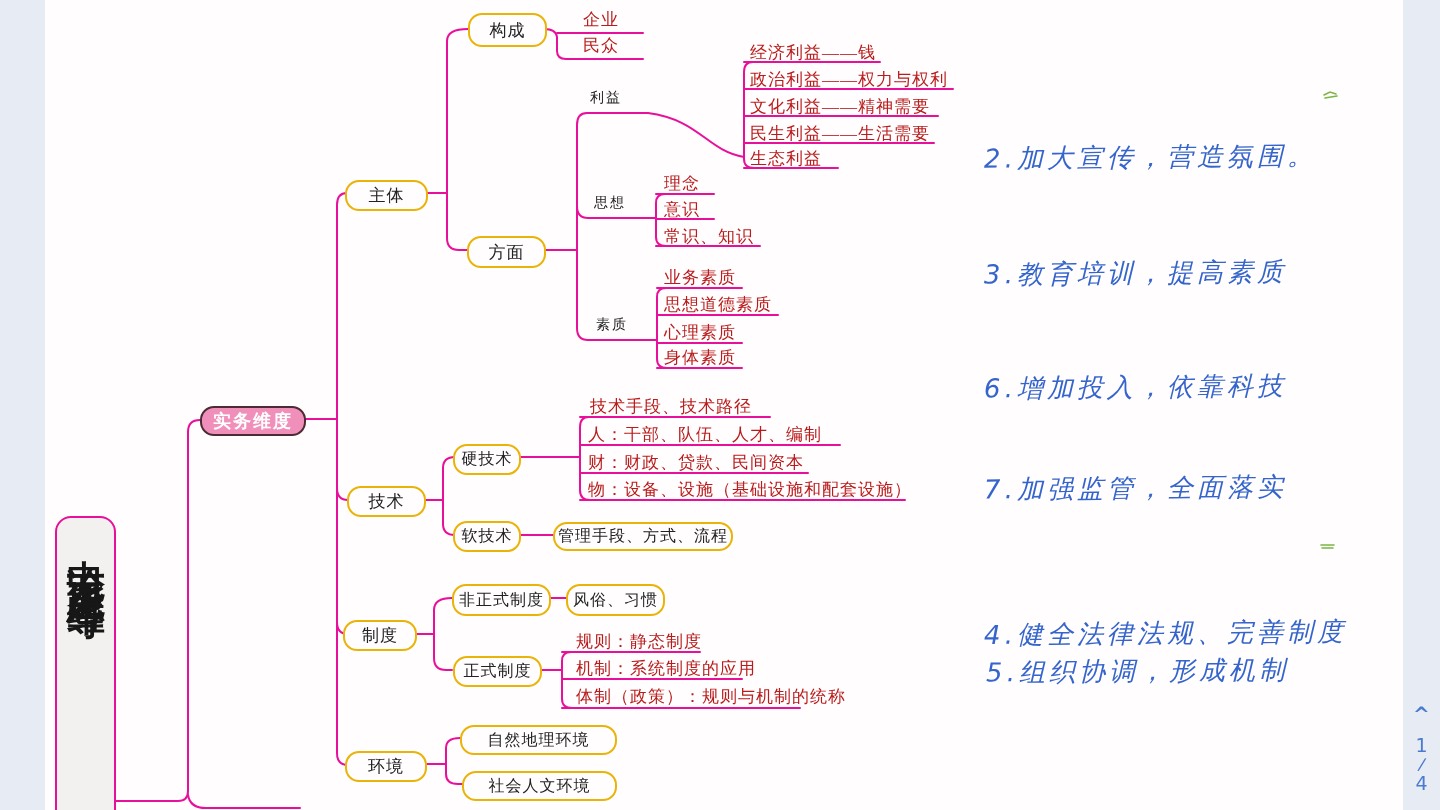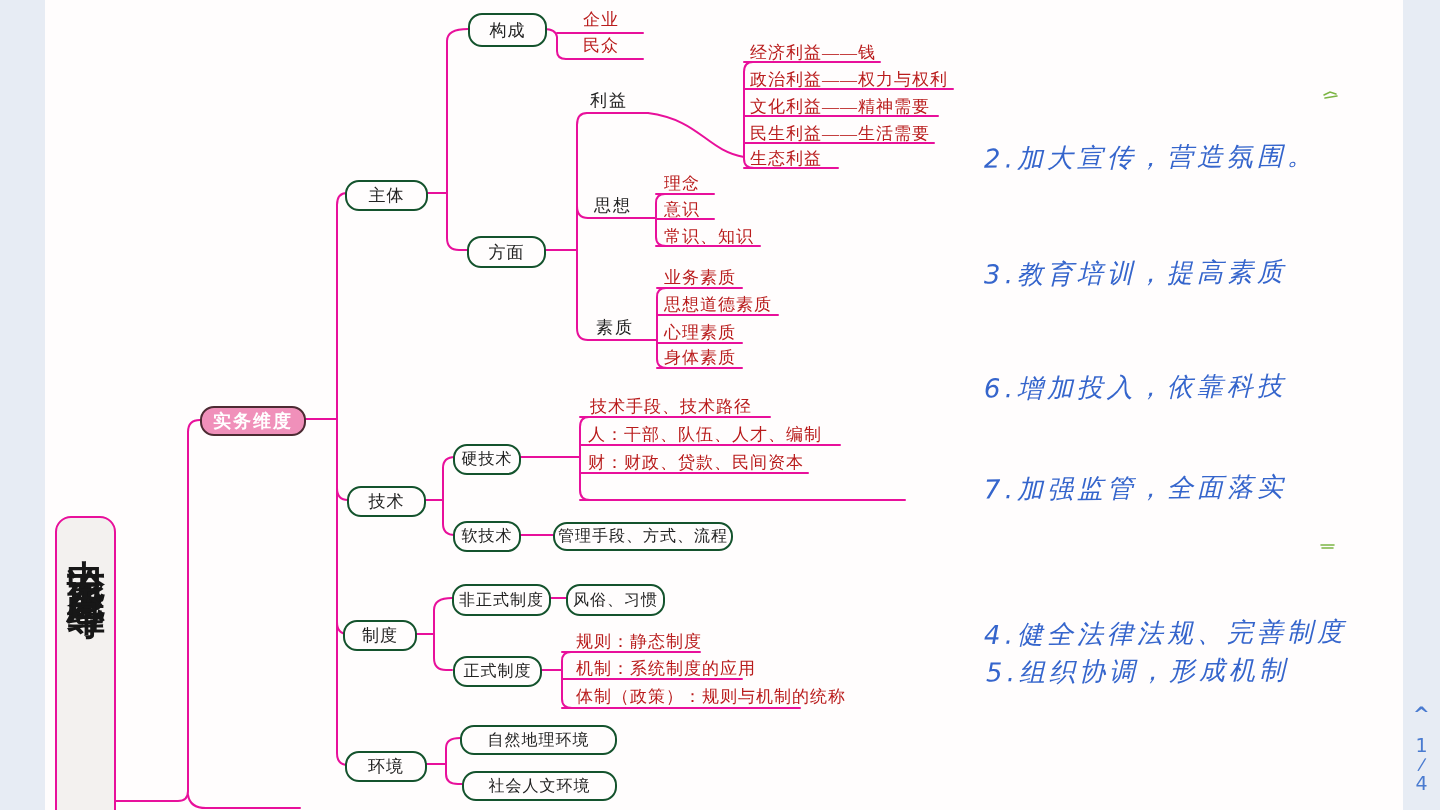--- a/index.html
+++ b/index.html
@@ -4,25 +4,25 @@
 <style>
   html,body{margin:0;padding:0;}
   .screen{position:relative;width:1440px;height:810px;background:#fffdfd;overflow:hidden;
           font-family:"Liberation Serif",serif;}
   .gutter{position:absolute;top:0;height:810px;background:#e7ecf4;}
   .gutter.left{left:0;width:45px;}
   .gutter.right{left:1403px;width:37px;}
   svg.wires{position:absolute;left:0;top:0;}
   svg.wires path{fill:none;stroke:#e8109b;stroke-width:2;stroke-linecap:round;}
   svg.wires path.green{stroke:#7cb544;stroke-width:1.6;}
-  .node{position:absolute;background:#fffdfd;border:2px solid #14532d;border-radius:14px;
+  .node{position:absolute;background:#fffdfd;border:2px solid #eab308;border-radius:14px;
         display:flex;align-items:center;justify-content:center;font-size:17px;color:#222;
         white-space:nowrap;letter-spacing:1px;}
   .node.small{font-size:16px;}
-  .plain{position:absolute;font-size:17px;color:#222;white-space:nowrap;letter-spacing:2px;}
+  .plain{position:absolute;font-size:14px;color:#222;white-space:nowrap;letter-spacing:2px;}
   .ui{position:absolute;font-size:17px;color:#b91c1c;white-space:nowrap;letter-spacing:1px;}
   .rootbox{position:absolute;left:55px;top:516px;width:57px;height:330px;background:#f3f1ef;
            border:2px solid #e8109b;border-radius:16px;display:flex;justify-content:center;
            overflow:hidden;}
   .rootbox .vtext{writing-mode:vertical-rl;text-orientation:upright;font-size:38px;
            font-weight:700;color:#171717;letter-spacing:7px;padding-top:12px;}
   .dim{position:absolute;left:200px;top:406px;width:102px;height:26px;background:#f090ba;
        border:2px solid #4d2b33;border-radius:14px;color:#fff;font-weight:700;font-size:18px;
        display:flex;align-items:center;justify-content:center;letter-spacing:2px;}
   .hand{position:absolute;font-family:"DejaVu Sans",sans-serif;font-style:italic;
@@ -145,20 +145,21 @@
   <div class="plain" style="left:596px;top:316px;">素质</div>
   <div class="ui" style="left:664px;top:266px;">业务素质</div>
   <div class="ui" style="left:664px;top:293px;">思想道德素质</div>
   <div class="ui" style="left:664px;top:321px;">心理素质</div>
   <div class="ui" style="left:664px;top:346px;">身体素质</div>
 
   <div class="node small" style="left:453px;top:444px;width:64px;height:27px;">硬技术</div>
   <div class="ui" style="left:590px;top:395px;">技术手段、技术路径</div>
   <div class="ui" style="left:588px;top:451px;">财：财政、贷款、民间资本</div>
   <div class="ui" style="left:588px;top:423px;">人：干部、队伍、人才、编制</div>
+  <div class="ui" style="left:588px;top:478px;">物：设备、设施（基础设施和配套设施）</div>
   <div class="node small" style="left:453px;top:521px;width:64px;height:27px;">软技术</div>
   <div class="node small" style="left:553px;top:522px;width:176px;height:25px;">管理手段、方式、流程</div>
 
   <div class="node small" style="left:452px;top:584px;width:95px;height:28px;">非正式制度</div>
   <div class="node small" style="left:566px;top:584px;width:95px;height:28px;">风俗、习惯</div>
   <div class="node small" style="left:453px;top:656px;width:85px;height:27px;">正式制度</div>
   <div class="ui" style="left:576px;top:630px;">规则：静态制度</div>
   <div class="ui" style="left:576px;top:657px;">机制：系统制度的应用</div>
   <div class="ui" style="left:576px;top:685px;">体制（政策）：规则与机制的统称</div>
 

